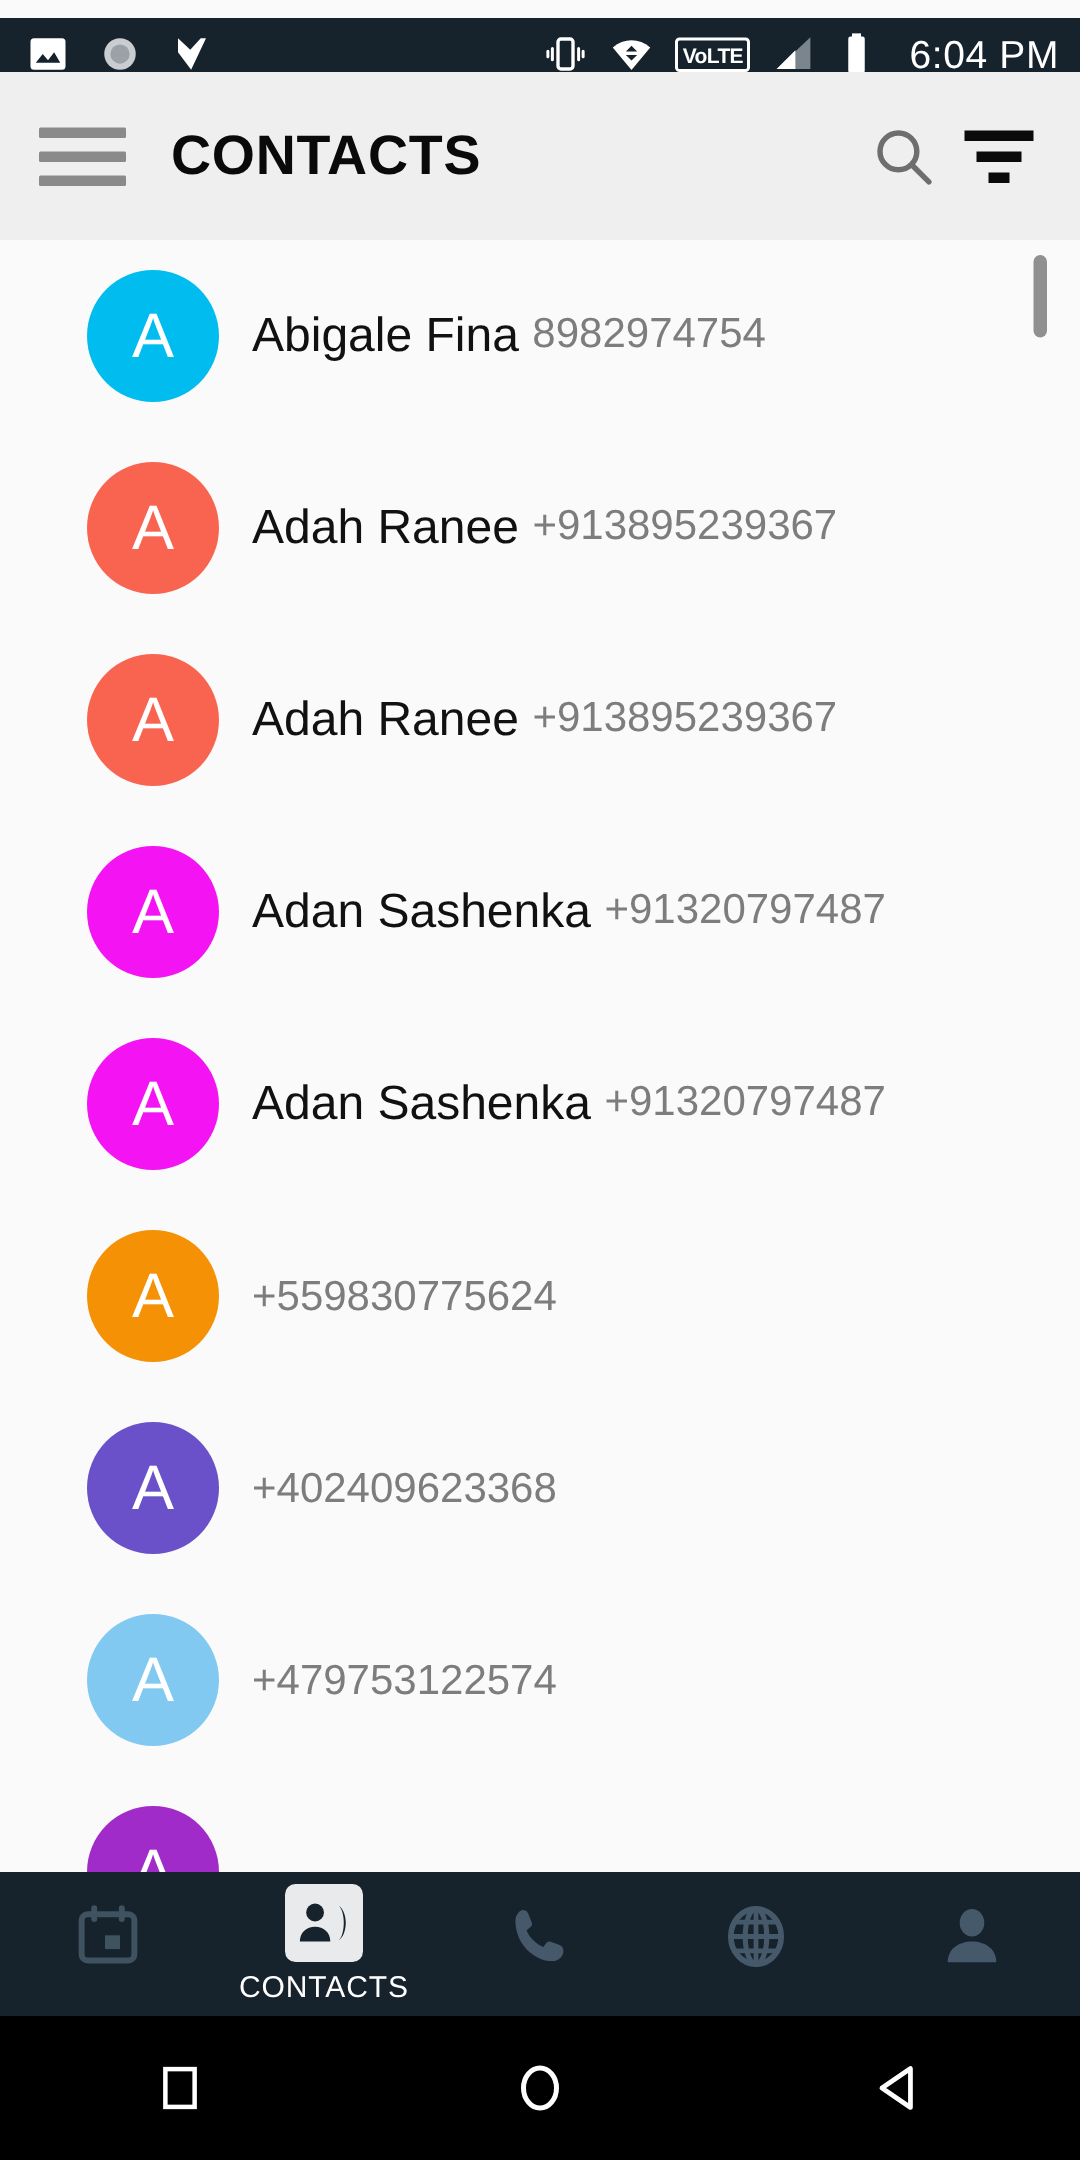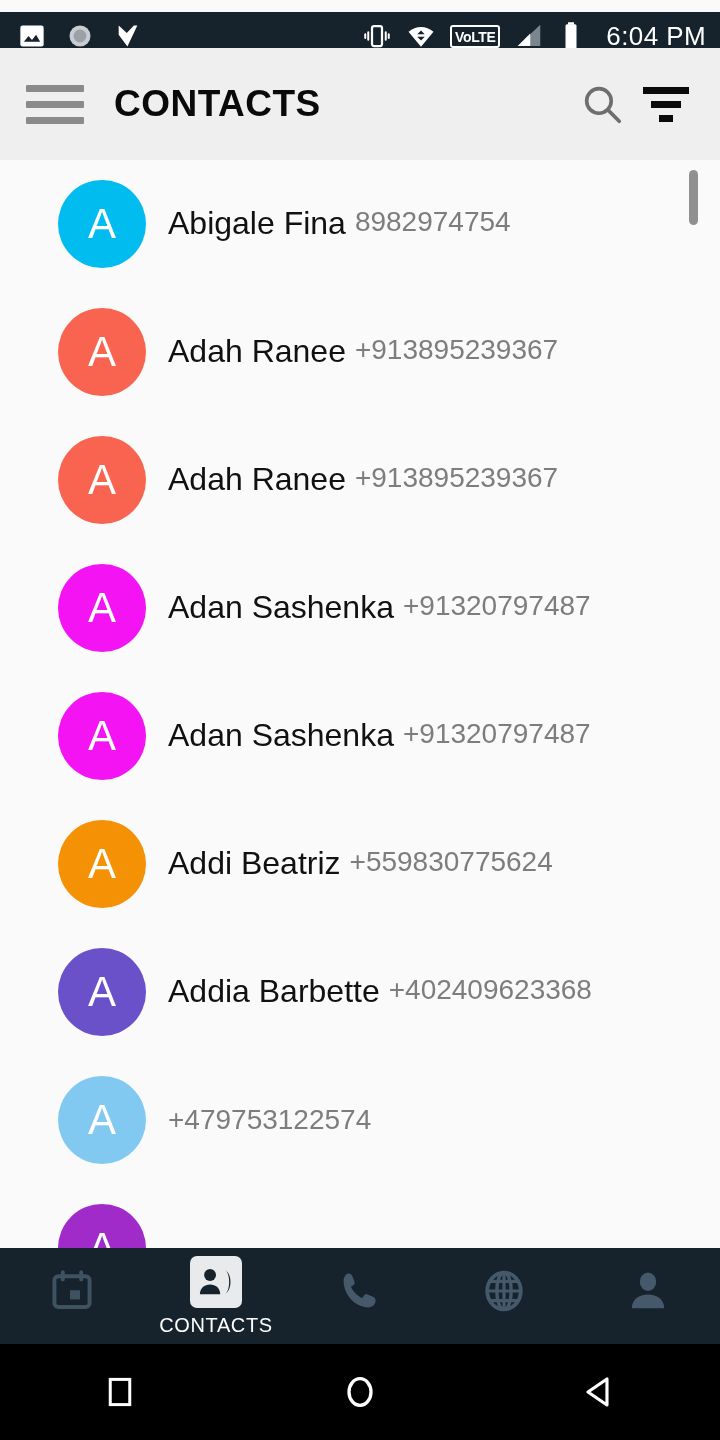--- a/index.html
+++ b/index.html
@@ -209,30 +209,28 @@
       <div class="rowtext">
         <div class="cname">Adan Sashenka</div>
         <div class="cnum">+91320797487</div>
       </div>
     </div>
     <div class="row">
       <div class="avatar" style="background: rgb(245, 145, 4);">
           <span>A</span>
         </div>
       <div class="rowtext">
-        <div class="cname">Addi Beatriz</div>
         <div class="cnum">+559830775624</div>
       </div>
     </div>
     <div class="row">
       <div class="avatar" style="background: rgb(106, 81, 201);">
           <span>A</span>
         </div>
       <div class="rowtext">
-        <div class="cname">Addia Barbette</div>
         <div class="cnum">+402409623368</div>
       </div>
     </div>
     <div class="row">
       <div class="avatar" style="background: rgb(130, 201, 242);">
           <span>A</span>
         </div>
       <div class="rowtext">
         <div class="cnum">+479753122574</div>
       </div>

